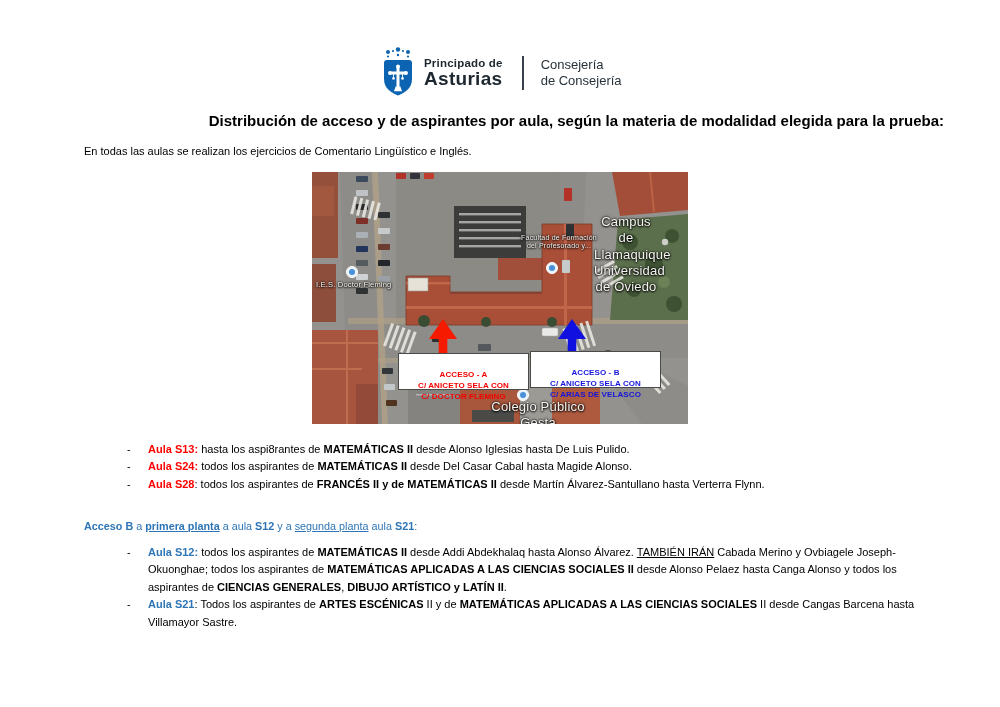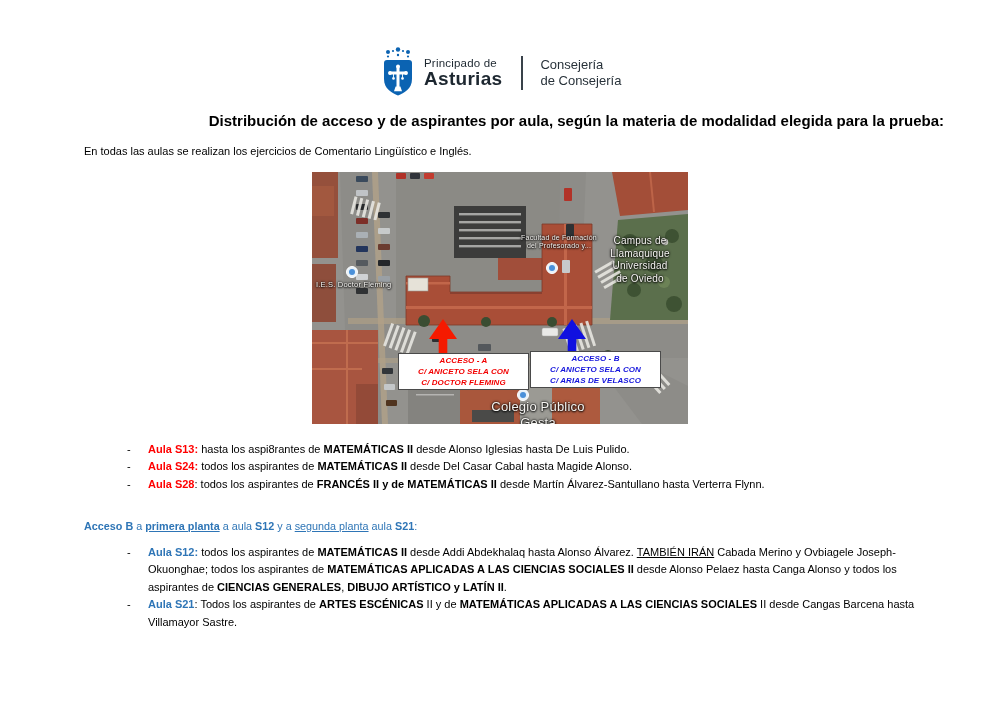--- a/index.html
+++ b/index.html
@@ -7,45 +7,45 @@
     width:1000px;height:707px;position:relative;background:#ffffff;
     font-family:"Liberation Sans",sans-serif;color:#000;overflow:hidden;
   }
   .abs{position:absolute;}
   .b{font-weight:bold;}
   .u{text-decoration:underline;}
 
   
   #logo{left:381px;top:46px;display:flex;align-items:center;gap:9px;}
   #logo .org{line-height:1;color:#1d2730;}
-  #logo .org .top{font-size:11.5px;font-weight:normal;letter-spacing:.2px;margin-bottom:0;}
+  #logo .org .top{font-size:11.5px;font-weight:bold;letter-spacing:.2px;margin-bottom:0;}
   #logo .org .name{font-size:19px;font-weight:bold;letter-spacing:.3px;}
   #logo .vdiv{width:2px;height:34px;background:#39424a;margin:0 8px 0 10px;}
   #logo .dept{line-height:1.2;color:#28323a;font-size:13px;}
 
   
   #title{left:84px;top:112px;width:860px;font-size:15px;font-weight:bold;text-align:right;}
   #intro{left:84px;top:145px;width:700px;font-size:11px;}
 
   
   #map{left:312px;top:172px;width:376px;height:252px;overflow:hidden;background:#93928e;}
   #map svg{position:absolute;left:0;top:0;}
   .maplabel{
     position:absolute;color:#f4f3f0;text-align:center;
     text-shadow:0 0 2px rgba(0,0,0,.95),0 0 3px rgba(0,0,0,.8),0 1px 2px rgba(0,0,0,.8);
     letter-spacing:.2px;line-height:1.2;
   }
   #lbl-facultad{left:204px;top:62px;width:86px;font-size:7px;}
-  #lbl-campus{left:282px;top:63px;width:64px;font-size:10px;line-height:1.25;padding-left:14px;}
+  #lbl-campus{left:282px;top:42px;width:64px;font-size:13px;line-height:1.25;}
   #lbl-ies{left:4px;top:108px;width:90px;font-size:7.5px;text-align:left;}
   #lbl-colegio{left:172px;top:227px;width:108px;font-size:13px;}
   .accessbox{
     position:absolute;background:#ffffff;border:1px solid #4a4a4a;
     text-align:center;font-weight:bold;font-size:8px;line-height:10.8px;
-    padding-top:2px;letter-spacing:.1px;box-sizing:border-box;font-style:italic;
+    padding-top:16px;letter-spacing:.1px;box-sizing:border-box;
   }
   #box-a{left:86px;top:181px;width:131px;height:37px;}
   #box-b{left:218px;top:179px;width:131px;height:37px;}
 
   
   .section{left:84px;width:846px;font-size:11px;}
   #section-a{top:431px;}
   #section-b{top:519px;}
   .sec-head{line-height:15px;font-size:10.8px;}
   ul.bullets{list-style:none;margin:10px 0 0 0;padding:0;}

